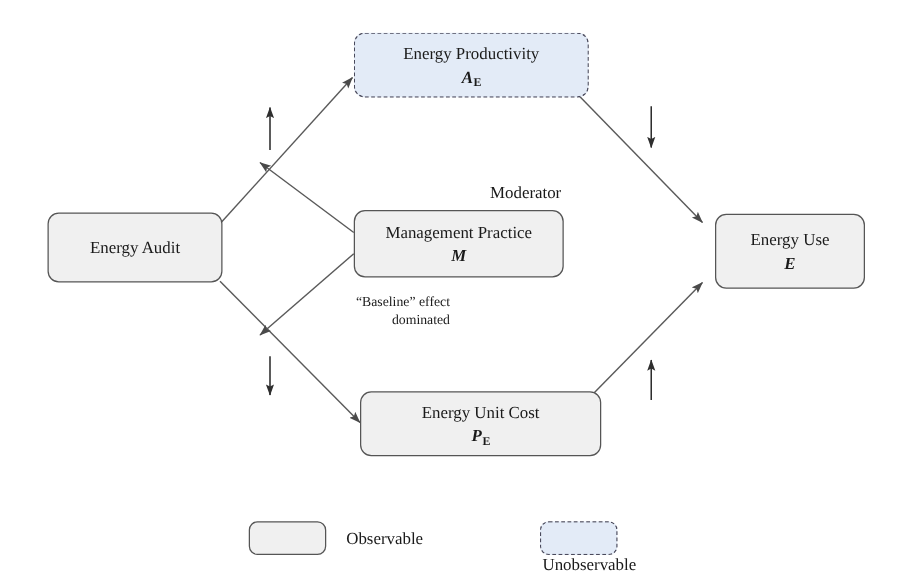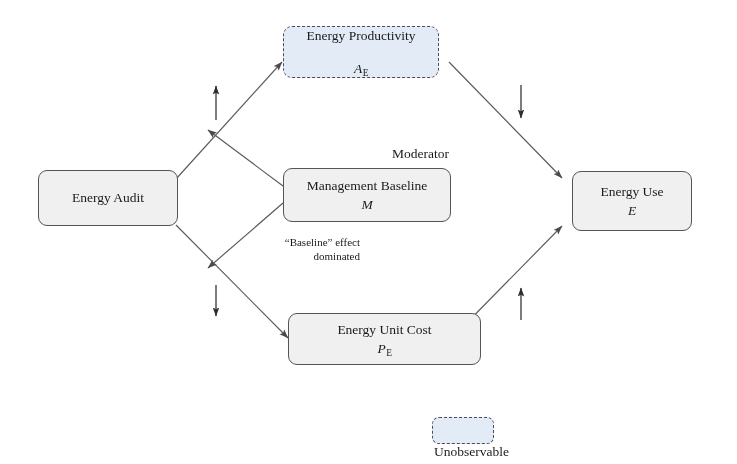--- a/index.html
+++ b/index.html
@@ -46,20 +46,21 @@
     border: 1.6px dashed #4a4a5c;
   }
   .node-title {
     font-size: 13.5px;
     white-space: nowrap;
   }
   .node-symbol {
     font-size: 13.5px;
     font-style: italic;
     margin-top: 1px;
+    font-weight: bold;
   }
   .node-symbol sub {
     font-style: normal;
     font-size: 9.5px;
     vertical-align: baseline;
     position: relative;
     top: 3px;
     left: 0.5px;
   }
   .free-label {
@@ -132,46 +133,50 @@
 
     <line x1="521" y1="85" x2="521" y2="118" stroke="#2e2e2e" stroke-width="1.25" marker-end="url(#arrowhead-sm)"></line>
 
     <line x1="521" y1="320" x2="521" y2="288" stroke="#2e2e2e" stroke-width="1.25" marker-end="url(#arrowhead-sm)"></line>
   </svg>
 
   <div class="node-box node-observable" style="left:38px; top:170px; width:140px; height:56px;">
     <div class="node-title">Energy Audit</div>
   </div>
 
-  <div class="node-box node-unobservable" style="left:283px; top:26px; width:156px; height:52px;justify-content:space-between;">
+  <div class="node-box node-unobservable" style="left:283px; top:26px; width:188px; height:52px;">
     <div class="node-title">Energy Productivity</div>
     <div class="node-symbol"><span>A</span><sub>E</sub></div>
   </div>
 
   <div class="free-label" style="left:285px; top:146px; width:164px;">Moderator</div>
 
   <div class="node-box node-observable" style="left:283px; top:168px; width:168px; height:54px;">
-    <div class="node-title">Management Baseline</div>
+    <div class="node-title">Management Practice</div>
     <div class="node-symbol">M</div>
   </div>
 
   <div class="annot-label" style="left:240px; top:236px; width:120px;">
     <div>“Baseline” effect</div>
     <div>dominated</div>
   </div>
 
   <div class="node-box node-observable" style="left:288px; top:313px; width:193px; height:52px;">
     <div class="node-title">Energy Unit Cost</div>
     <div class="node-symbol"><span>P</span><sub>E</sub></div>
   </div>
 
   <div class="node-box node-observable" style="left:562px; top:171px; width:120px; height:60px;margin-left:10px;">
     <div class="node-title">Energy Use</div>
     <div class="node-symbol">E</div>
   </div>
 
+  <div class="legend" style="left:199px; top:417px;">
+    <div class="legend-swatch observable"></div>
+    <div class="legend-text">Observable</div>
+  </div>
 
   <div class="legend" style="left:418px; top:417px;flex-direction:column;">
     <div class="legend-swatch unobservable"></div>
     <div class="legend-text">Unobservable</div>
   </div>
 
 </div>
 
 </body></html>

